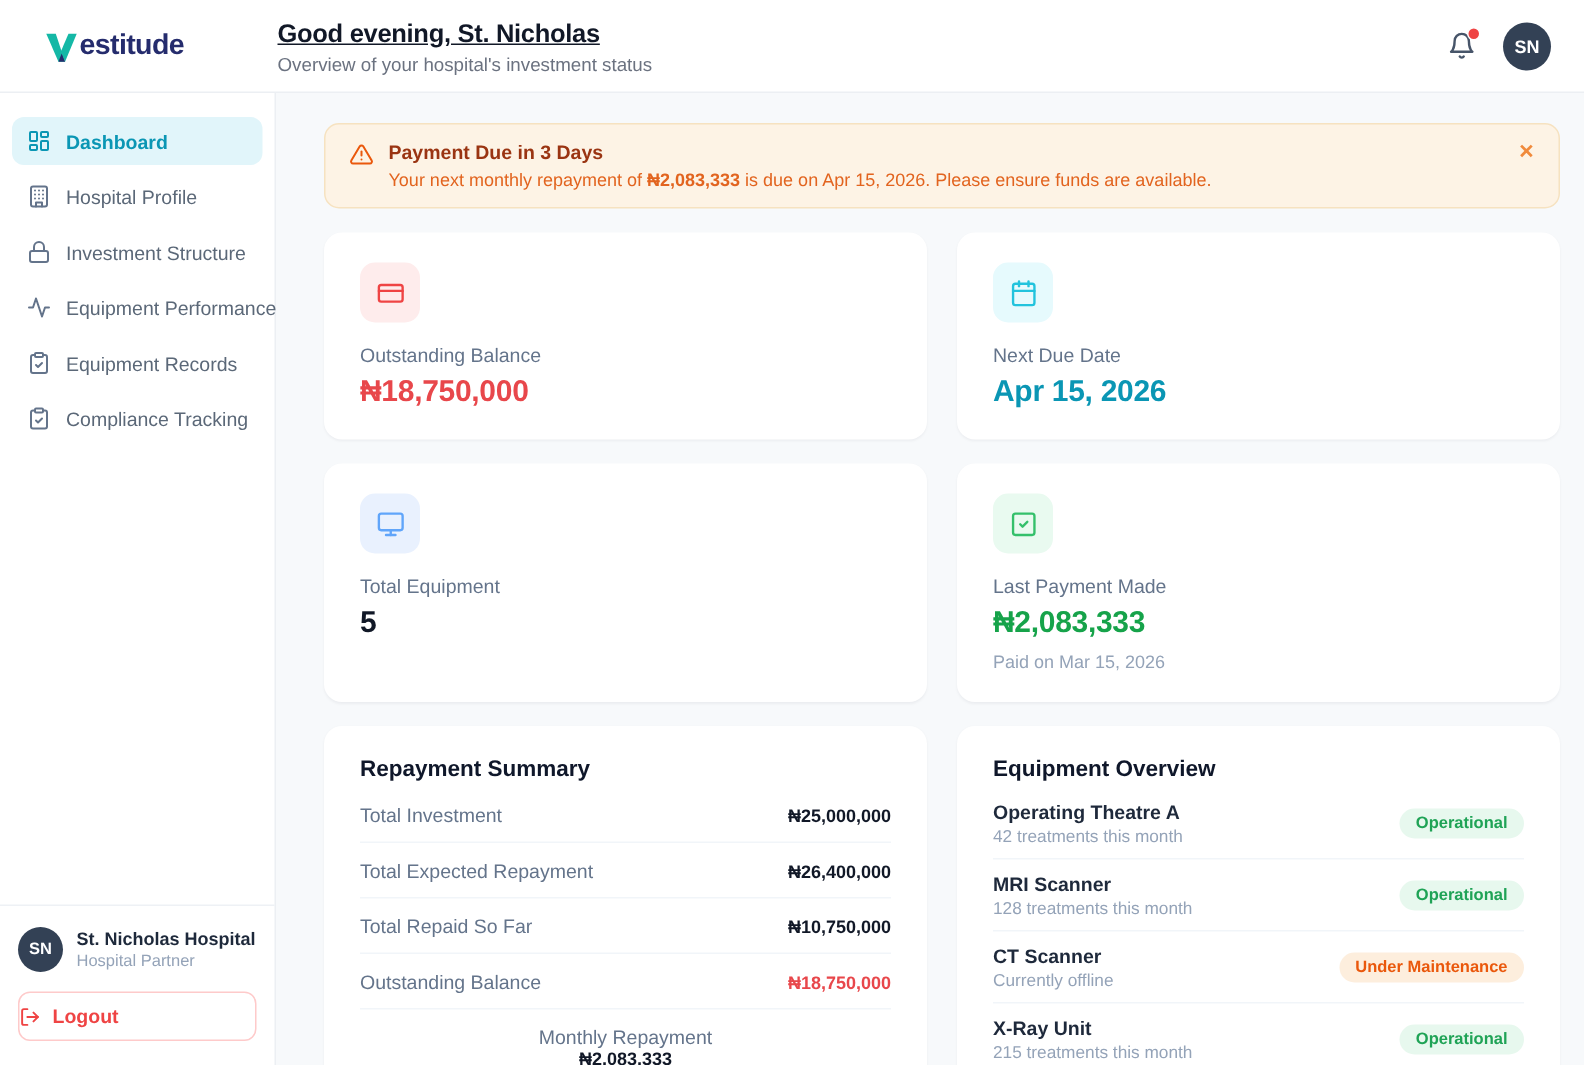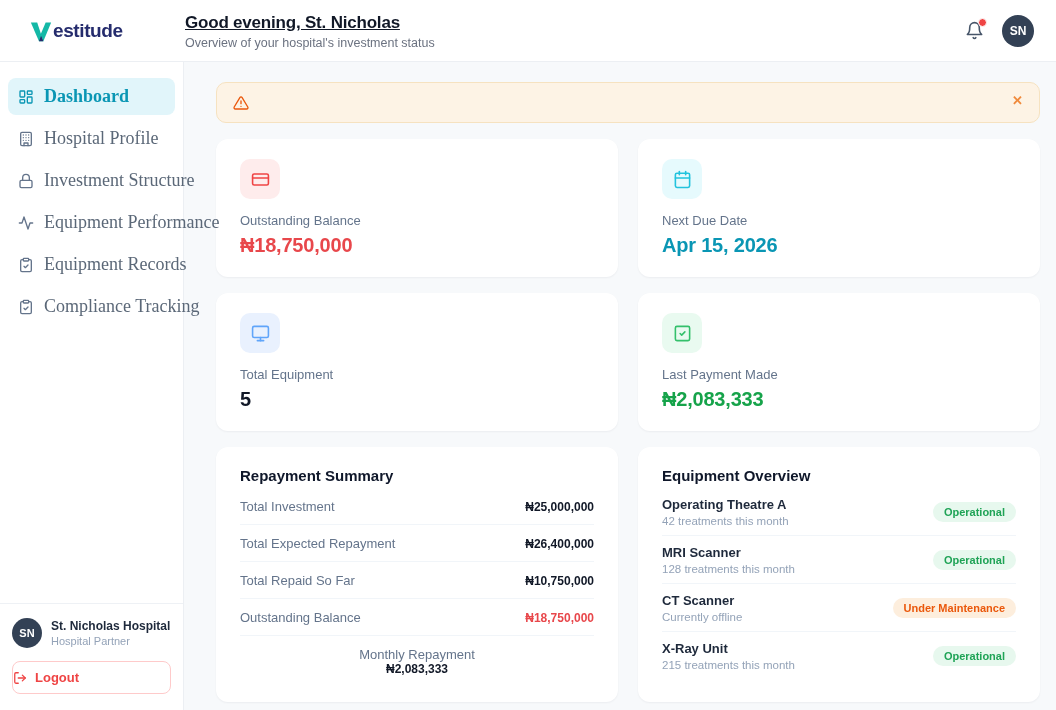--- a/index.html
+++ b/index.html
@@ -40,23 +40,22 @@
   
   .sidebar {
     position:absolute; top:62px; left:0; bottom:0; width:184px;
     background:#fff; border-right:1px solid #eceff3;
     display:flex; flex-direction:column; z-index:2;
   }
   .nav { padding:16px 8px; flex:1; }
   .nav-item {
     display:flex; align-items:center; gap:10px;
     padding:8px 10px; border-radius:8px; margin-bottom:5px;
-    color:#5b6878; font-size:18px; font-weight:500; cursor:pointer;
+    color:#5b6878; font-size:13px; font-weight:500; cursor:pointer;
     white-space:nowrap;
-    font-family:Liberation Serif, serif;
   }
   .nav-item .nav-icon { color:#64748b; display:flex; }
   .nav-item.active { background:#e1f5fa; color:#0a96b4; font-weight:700; }
   .nav-item.active .nav-icon { color:#0a96b4; }
 
   .sidebar-footer { border-top:1px solid #eef1f5; padding:14px 12px 16px; }
   .user-row { display:flex; align-items:center; gap:9px; margin-bottom:13px; }
   .user-avatar {
     width:30px; height:30px; border-radius:50%; background:#334155;
     color:#fff; font-size:11px; font-weight:700; flex-shrink:0;
@@ -266,20 +265,24 @@
 <div class="main">
 
   <div class="alert">
     <span class="alert-warn-icon">
       <svg width="16" height="16" viewBox="0 0 24 24" fill="none" stroke="currentColor" stroke-width="2" stroke-linecap="round" stroke-linejoin="round">
         <path d="M10.29 3.86 1.82 18a2 2 0 0 0 1.71 3h16.94a2 2 0 0 0 1.71-3L13.71 3.86a2 2 0 0 0-3.42 0z"></path>
         <line x1="12" y1="9" x2="12" y2="13"></line>
           <line x1="12" y1="17" x2="12.01" y2="17"></line>
       </svg>
     </span>
+    <div>
+      <div class="alert-title">Payment Due in 3 Days</div>
+      <div class="alert-msg"><span>Your next monthly repayment of </span><b>₦2,083,333</b><span> is due on Apr 15, 2026. Please ensure funds are available.</span></div>
+    </div>
     <span class="alert-close">✕</span>
   </div>
 
   <div class="grid2">
     <div class="stat-card">
       <div class="icon-box ib-red">
         <svg width="19" height="19" viewBox="0 0 24 24" fill="none" stroke="currentColor" stroke-width="2" stroke-linecap="round" stroke-linejoin="round">
           <rect x="2" y="5" width="20" height="14" rx="2"></rect>
             <line x1="2" y1="10" x2="22" y2="10"></line>
         </svg>
@@ -317,20 +320,21 @@
 
     <div class="stat-card">
       <div class="icon-box ib-green">
         <svg width="19" height="19" viewBox="0 0 24 24" fill="none" stroke="currentColor" stroke-width="2" stroke-linecap="round" stroke-linejoin="round">
           <rect x="3" y="3" width="18" height="18" rx="2"></rect>
             <path d="m9 12 2 2 4-4"></path>
         </svg>
       </div>
       <div class="stat-label">Last Payment Made</div>
       <div class="stat-value v-green">₦2,083,333</div>
+      <div class="stat-sub">Paid on Mar 15, 2026</div>
     </div>
   </div>
 
   <div class="grid2">
 
     <div class="panel">
       <div class="panel-title">Repayment Summary</div>
 
       <div class="summary-row">
         <span class="summary-label">Total Investment</span>

